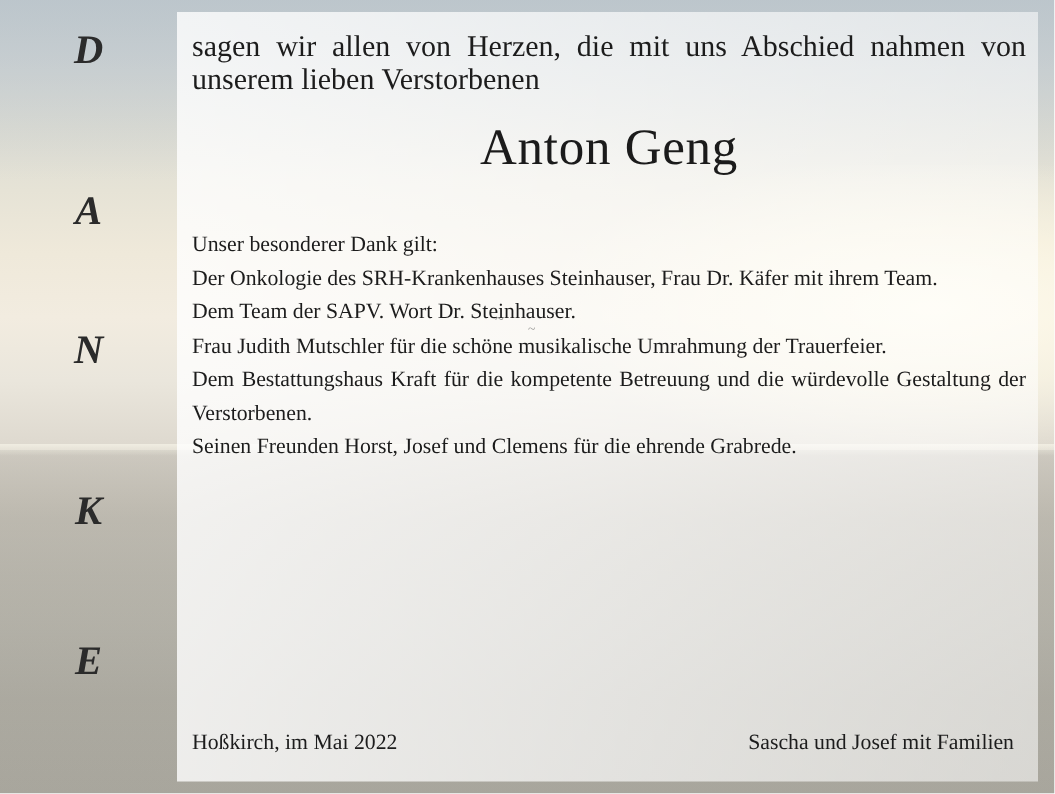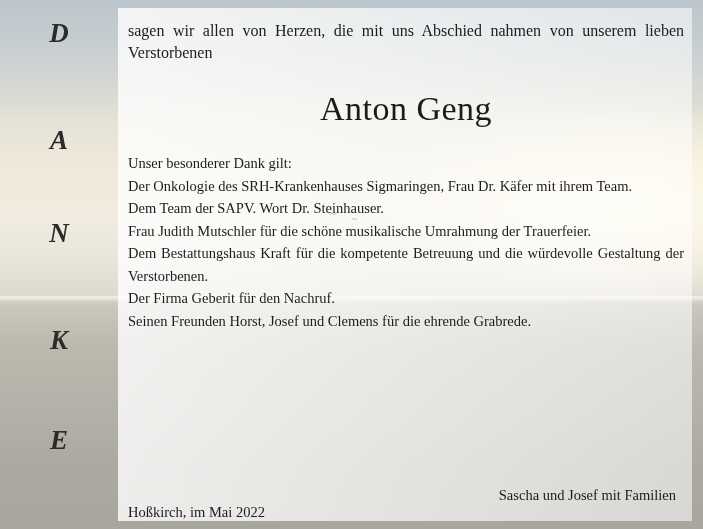--- a/index.html
+++ b/index.html
@@ -107,28 +107,28 @@
   #letter-A { top: 125px; }
   #letter-N { top: 218px; }
   #letter-K { top: 325px; }
   #letter-E { top: 425px; }
 
   #intro {
     position: absolute;
     left: 128px;
     top: 20px;
     width: 556px;
-    font-size: 16px;
+    font-size: 20px;
     line-height: 22px;
     text-align: justify;
   }
   #name {
     position: absolute;
     left: 128px;
-    top: 90px;
+    top: 80px;
     width: 556px;
     text-align: center;
     font-size: 34px;
     letter-spacing: 0.5px;
     color: #1b1b1b;
   }
   #thanks-block {
     position: absolute;
     left: 128px;
     top: 152px;
@@ -142,21 +142,21 @@
   }
   #footer {
     position: absolute;
     left: 128px;
     top: 487px;
     width: 556px;
     font-size: 14.5px;
     display: flex;
     justify-content: space-between;
   }
-  #footer .place { padding-left: 0px; margin-top: 17px; }
+  #footer .place { padding-left: 0px; }
   #footer .signers { padding-right: 8px; }
 
   
   .bird {
     position: absolute;
     color: rgba(70,70,70,0.55);
     font-size: 11px;
     line-height: 11px;
     pointer-events: none;
   }
@@ -186,25 +186,24 @@
     <div class="danke-letter" id="letter-N">N</div>
     <div class="danke-letter" id="letter-K">K</div>
     <div class="danke-letter" id="letter-E">E</div>
 
     <div id="intro">sagen wir allen von Herzen, die mit uns Abschied nahmen von unserem lieben Verstorbenen</div>
 
     <div id="name">Anton Geng</div>
 
     <div id="thanks-block">
       <div class="line">Unser besonderer Dank gilt:</div>
-      <div class="line">Der Onkologie des SRH-Krankenhauses Sigmaringen, Frau Dr. Käfer mit ihrem Team.</div>
+      <div class="line">Der Onkologie des SRH-Krankenhauses Steinhauser, Frau Dr. Käfer mit ihrem Team.</div>
       <div class="line">Dem Team der SAPV. Wort Dr. Steinhauser.</div>
       <div class="line">Frau Judith Mutschler für die schöne musikalische Umrahmung der Trauerfeier.</div>
       <div class="line">Dem Bestattungshaus Kraft für die kompetente Betreuung und die würdevolle Gestaltung der Verstorbenen.</div>
-      <div class="line">Der Firma Geberit für den Nachruf.</div>
       <div class="line">Seinen Freunden Horst, Josef und Clemens für die ehrende Grabrede.</div>
     </div>
 
     <div id="footer">
       <div class="place">Hoßkirch, im Mai 2022</div>
       <div class="signers">Sascha und Josef mit Familien</div>
     </div>
 
   </div>
 </div>

